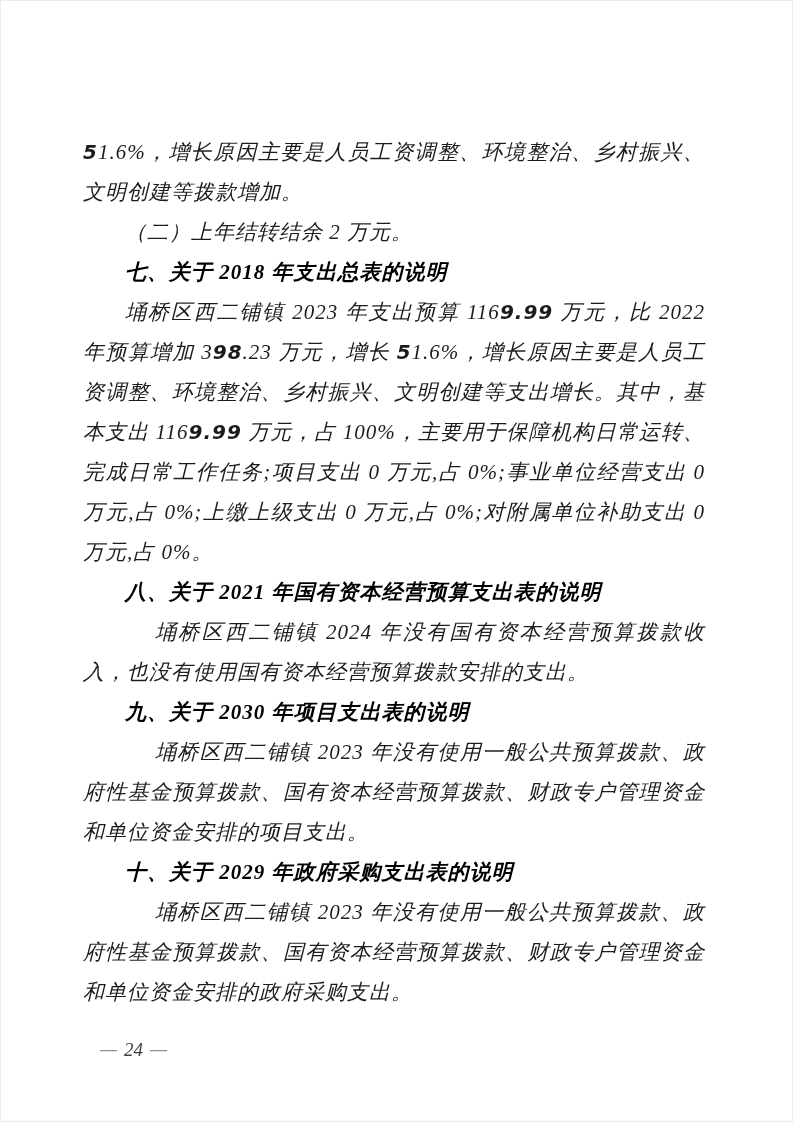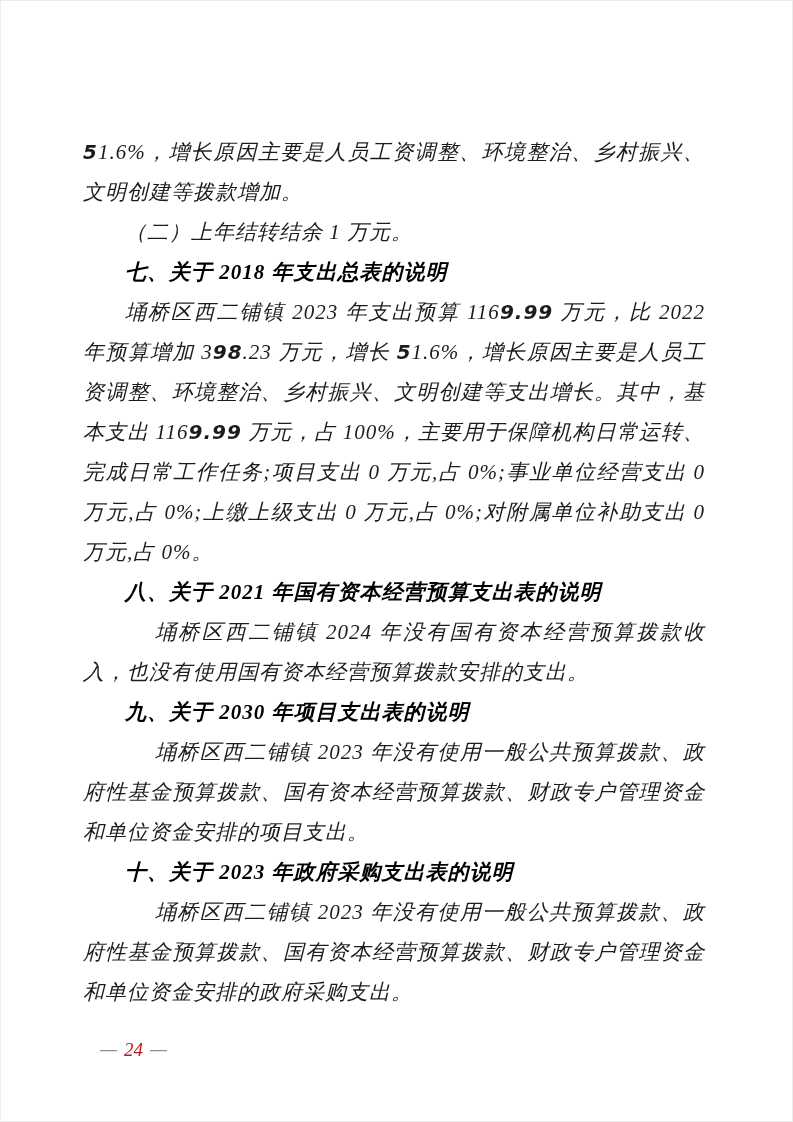--- a/index.html
+++ b/index.html
@@ -55,34 +55,34 @@
     line-height: 26px;
     letter-spacing: 0;
     white-space: pre;
   }
   .footer .dash {
     color: #8f8f8f;
     font-family: "DejaVu Sans", "Liberation Sans", sans-serif;
     font-weight: 400;
   }
   .footer .pagenum {
-    color: #b91c1c;
+    color: #404040;
     padding: 0 6px;
   }
 </style>
 </head>
 <body>
 
 <div class="page">
   <main class="content" id="content">
       <p class="body indent-none"><span class="figure-bold">5</span><span>1.6%，增长原因主要是人员工资调整、环境整治、乡村振兴、文明创建等拨款增加。</span></p>
-      <p class="body indent-small"><span>（二）上年结转结余 1 万元。</span></p>
+      <p class="body indent-small"><span>（二）上年结转结余 2 万元。</span></p>
       <p class="heading indent-small"><span>七、关于 2018 年支出总表的说明</span></p>
       <p class="body indent-small"><span>埇桥区西二铺镇 2023 年支出预算 116</span><span class="figure-bold">9.99</span><span> 万元，比 2022 年预算增加 3</span><span class="figure-bold">98</span><span>.23 万元，增长 </span><span class="figure-bold">5</span><span>1.6%，增长原因主要是人员工资调整、环境整治、乡村振兴、文明创建等支出增长。其中，基本支出 116</span><span class="figure-bold">9.99</span><span> 万元，占 100%，主要用于保障机构日常运转、完成日常工作任务;项目支出 0 万元,占 0%;事业单位经营支出 0 万元,占 0%;上缴上级支出 0 万元,占 0%;对附属单位补助支出 0 万元,占 0%。</span></p>
       <p class="heading indent-small"><span>八、关于 2021 年国有资本经营预算支出表的说明</span></p>
       <p class="body indent-large"><span>埇桥区西二铺镇 2024 年没有国有资本经营预算拨款收入，也没有使用国有资本经营预算拨款安排的支出。</span></p>
       <p class="heading indent-small"><span>九、关于 2030 年项目支出表的说明</span></p>
       <p class="body indent-large"><span>埇桥区西二铺镇 2023 年没有使用一般公共预算拨款、政府性基金预算拨款、国有资本经营预算拨款、财政专户管理资金和单位资金安排的项目支出。</span></p>
-      <p class="heading indent-small"><span>十、关于 2023  年政府采购支出表的说明</span></p>
+      <p class="heading indent-small"><span>十、关于 2029  年政府采购支出表的说明</span></p>
       <p class="body indent-large"><span>埇桥区西二铺镇 2023 年没有使用一般公共预算拨款、政府性基金预算拨款、国有资本经营预算拨款、财政专户管理资金和单位资金安排的政府采购支出。</span></p>
     </main>
   <footer class="footer"><span class="dash">—</span><span class="pagenum">24</span><span class="dash">—</span></footer>
 </div>
 
 </body></html>

